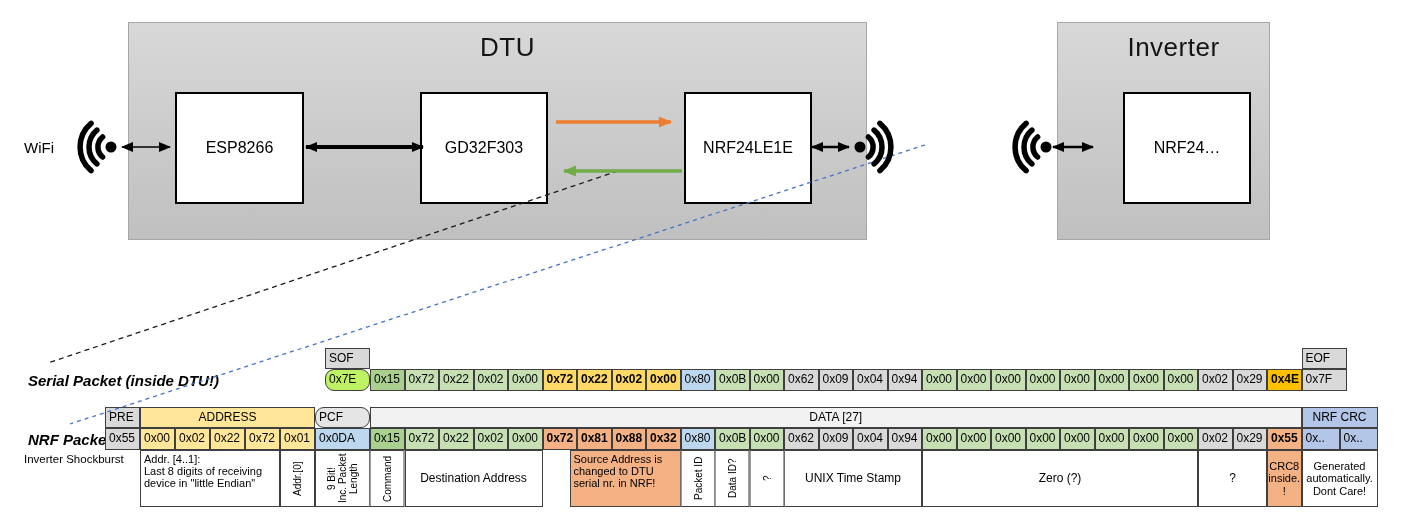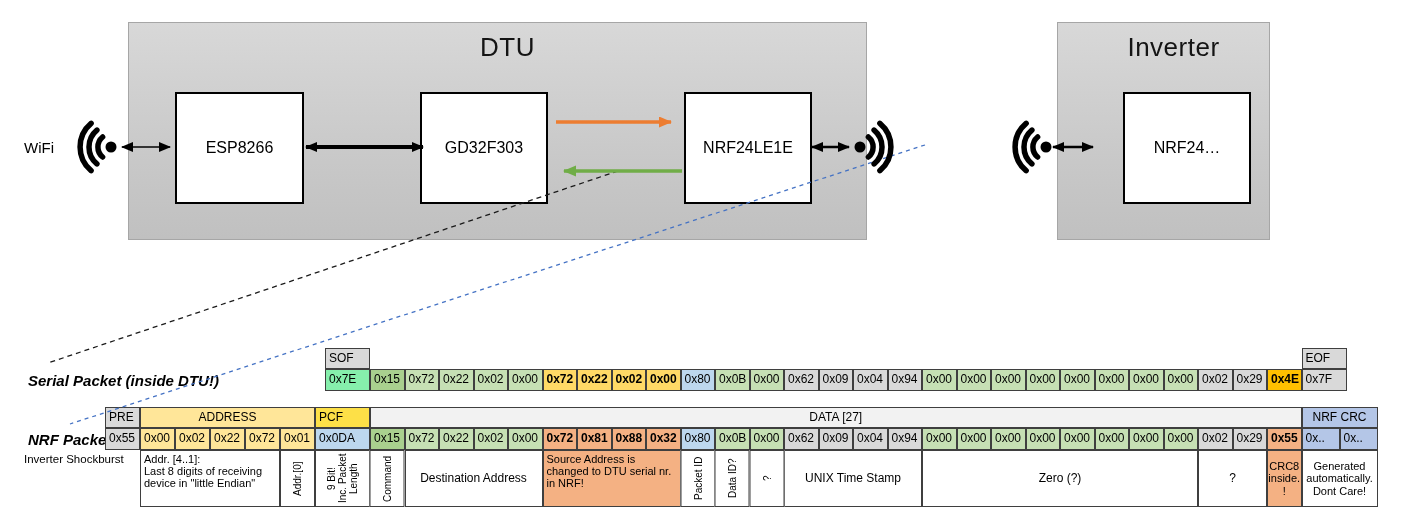--- a/index.html
+++ b/index.html
@@ -101,21 +101,21 @@
   </svg>
 
   <div class="rlabel" style="left:28px;top:372px;">Serial Packet (inside DTU!)</div>
   <div class="rlabel" style="left:28px;top:431px;">NRF Packet</div>
   <div class="sublabel" style="left:24px;top:453px;">Inverter Shockburst</div>
 
   <div class="pgrid" id="serial-grid">
       <div class="cell" style="background: rgb(217, 217, 217); grid-area: 1 / 1 / auto / span 1;">SOF</div>
       <div class="cell center empty" style="grid-area: 1 / 2 / auto / span 27;"></div>
       <div class="cell" style="background: rgb(217, 217, 217); grid-area: 1 / 29 / auto / span 1;">EOF</div>
-      <div class="cell" style="background: #86efac; grid-area: 2 / 1 / auto / span 1;">0x7E</div>
+      <div class="cell" style="background: #bef264; grid-area: 2 / 1 / auto / span 1; border-radius: 9px;">0x7E</div>
       <div class="cell" style="background: rgb(169, 208, 142); grid-area: 2 / 2 / auto / span 1;">0x15</div>
       <div class="cell" style="background: rgb(198, 224, 180); grid-area: 2 / 3 / auto / span 1;">0x72</div>
       <div class="cell" style="background: rgb(198, 224, 180); grid-area: 2 / 4 / auto / span 1;">0x22</div>
       <div class="cell" style="background: rgb(198, 224, 180); grid-area: 2 / 5 / auto / span 1;">0x02</div>
       <div class="cell" style="background: rgb(198, 224, 180); grid-area: 2 / 6 / auto / span 1;">0x00</div>
       <div class="cell bold" style="background: rgb(255, 217, 102); grid-area: 2 / 7 / auto / span 1;">0x72</div>
       <div class="cell bold" style="background: rgb(255, 217, 102); grid-area: 2 / 8 / auto / span 1;">0x22</div>
       <div class="cell bold" style="background: rgb(255, 217, 102); grid-area: 2 / 9 / auto / span 1;">0x02</div>
       <div class="cell bold" style="background: rgb(255, 217, 102); grid-area: 2 / 10 / auto / span 1;">0x00</div>
       <div class="cell" style="background: rgb(189, 215, 238); grid-area: 2 / 11 / auto / span 1;">0x80</div>
@@ -134,21 +134,21 @@
       <div class="cell" style="background: rgb(198, 224, 180); grid-area: 2 / 24 / auto / span 1;">0x00</div>
       <div class="cell" style="background: rgb(198, 224, 180); grid-area: 2 / 25 / auto / span 1;">0x00</div>
       <div class="cell" style="background: rgb(217, 217, 217); grid-area: 2 / 26 / auto / span 1;">0x02</div>
       <div class="cell" style="background: rgb(217, 217, 217); grid-area: 2 / 27 / auto / span 1;">0x29</div>
       <div class="cell bold" style="background: rgb(255, 192, 0); grid-area: 2 / 28 / auto / span 1;">0x4E</div>
       <div class="cell" style="background: rgb(217, 217, 217); grid-area: 2 / 29 / auto / span 1;">0x7F</div>
     </div>
   <div class="pgrid" id="nrf-grid">
       <div class="cell" style="background: rgb(217, 217, 217); grid-area: 1 / 1 / auto / span 1;">PRE</div>
       <div class="cell center" style="background: rgb(255, 230, 153); grid-area: 1 / 2 / auto / span 5;">ADDRESS</div>
-      <div class="cell" style="background: #fde047; grid-area: 1 / 7 / auto / span 1;">PCF</div>
+      <div class="cell" style="background: #e5e5e5; grid-area: 1 / 7 / auto / span 1; border-radius: 9px;">PCF</div>
       <div class="cell center" style="background: rgb(242, 242, 242); grid-area: 1 / 8 / auto / span 27;">DATA [27]</div>
       <div class="cell center" style="background: rgb(180, 198, 231); grid-area: 1 / 35 / auto / span 2;">NRF CRC</div>
       <div class="cell" style="background: rgb(217, 217, 217); grid-area: 2 / 1 / auto / span 1;">0x55</div>
       <div class="cell" style="background: rgb(255, 230, 153); grid-area: 2 / 2 / auto / span 1;">0x00</div>
       <div class="cell" style="background: rgb(255, 230, 153); grid-area: 2 / 3 / auto / span 1;">0x02</div>
       <div class="cell" style="background: rgb(255, 230, 153); grid-area: 2 / 4 / auto / span 1;">0x22</div>
       <div class="cell" style="background: rgb(255, 230, 153); grid-area: 2 / 5 / auto / span 1;">0x72</div>
       <div class="cell" style="background: rgb(255, 230, 153); grid-area: 2 / 6 / auto / span 1;">0x01</div>
       <div class="cell" style="background: rgb(189, 215, 238); grid-area: 2 / 7 / auto / span 1;">0x0DA</div>
       <div class="cell" style="background: rgb(169, 208, 142); grid-area: 2 / 8 / auto / span 1;">0x15</div>
@@ -180,21 +180,21 @@
       <div class="cell bold" style="background: rgb(244, 177, 131); grid-area: 2 / 34 / auto / span 1;">0x55</div>
       <div class="cell" style="background: rgb(180, 198, 231); grid-area: 2 / 35 / auto / span 1;">0x..</div>
       <div class="cell" style="background: rgb(180, 198, 231); grid-area: 2 / 36 / auto / span 1;">0x..</div>
       <div class="cell ann small left" style="grid-area: 3 / 2 / auto / span 4;">Addr. [4..1]:
 Last 8 digits of receiving device in "little Endian"</div>
       <div class="cell ann rot center" style="grid-area: 3 / 6 / auto / span 1;">Addr.[0]</div>
       <div class="cell ann rot center" style="grid-area: 3 / 7 / auto / span 1;">9 Bit!
 Inc. Packet Length</div>
       <div class="cell ann rot center" style="grid-area: 3 / 8 / auto / span 1;">Command</div>
       <div class="cell ann center" style="grid-area: 3 / 9 / auto / span 4;">Destination Address</div>
-      <div class="cell ann small left" style="background: rgb(244, 177, 131); grid-area: 3 / 13 / auto / span 4;">Source Address is changed to DTU serial nr. in NRF!</div>
+      <div class="cell ann small left" style="background: rgb(244, 177, 131); grid-area: 3 / 13 / auto / span 4; margin-left: 27px;">Source Address is changed to DTU serial nr. in NRF!</div>
       <div class="cell ann rot center" style="grid-area: 3 / 17 / auto / span 1;">Packet ID</div>
       <div class="cell ann rot center" style="grid-area: 3 / 18 / auto / span 1;">Data ID?</div>
       <div class="cell ann rot center" style="grid-area: 3 / 19 / auto / span 1;">?</div>
       <div class="cell ann center" style="grid-area: 3 / 20 / auto / span 4;">UNIX Time Stamp</div>
       <div class="cell ann center" style="grid-area: 3 / 24 / auto / span 8;">Zero (?)</div>
       <div class="cell ann center" style="grid-area: 3 / 32 / auto / span 2;">?</div>
       <div class="cell ann small center" style="background: rgb(244, 177, 131); grid-area: 3 / 34 / auto / span 1;">CRC8
 inside.
 !</div>
       <div class="cell ann small center" style="grid-area: 3 / 35 / auto / span 2;">Generated

